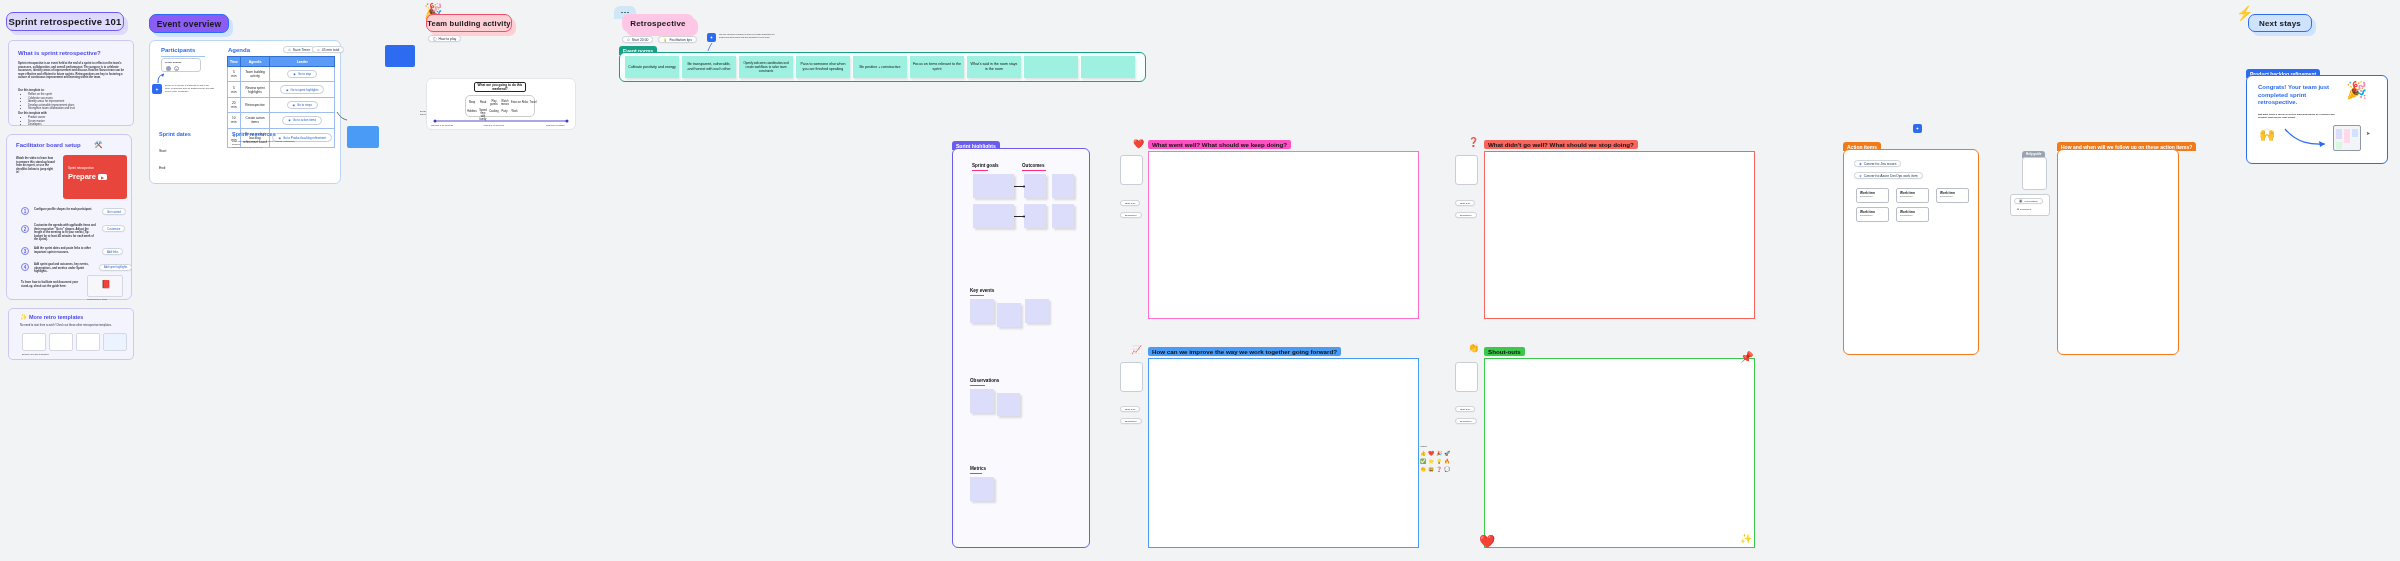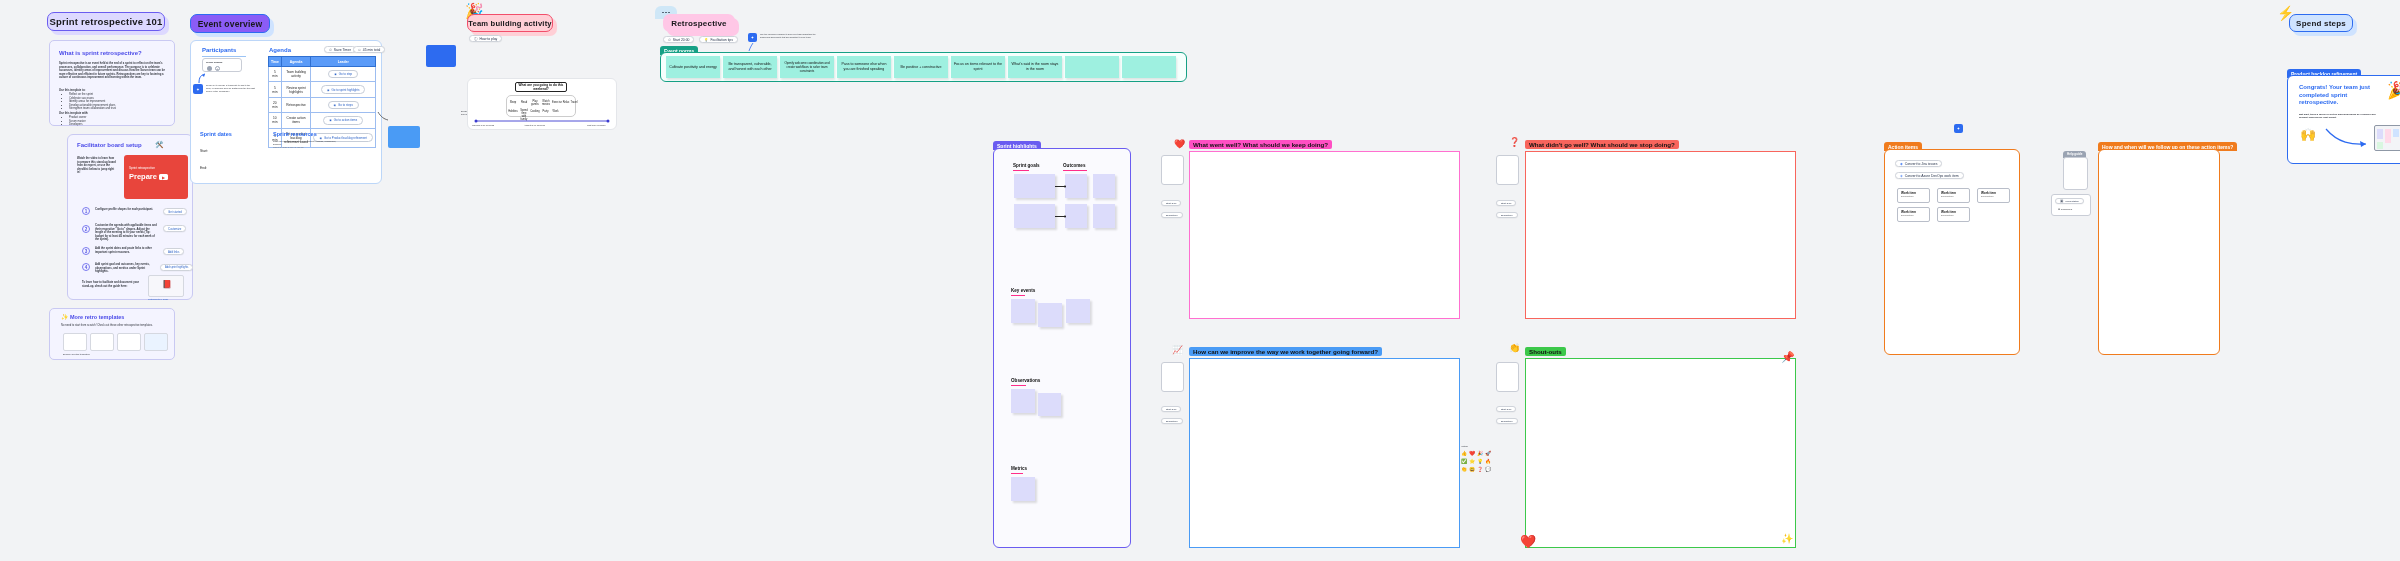--- a/index.html
+++ b/index.html
@@ -2,21 +2,21 @@
 <html><head>
 <meta charset="utf-8">
 <style>
   * { box-sizing: border-box; margin: 0; padding: 0; }
   html, body {
     width: 2400px; height: 561px;
     background: #f2f3f5;
     font-family: "Liberation Sans", sans-serif;
     overflow: hidden;
   }
-  .canvas { position: relative; width: 2020px; height: 561px; margin-left: 41px; }
+  .canvas { position: relative; width: 2020px; height: 561px; }
 
   
   .section-pill {
     position: absolute;
     border-radius: 7px;
     font-weight: bold;
     display: flex; align-items: center; justify-content: center;
     letter-spacing: .2px;
     color: #18181b;
     white-space: nowrap;
@@ -162,42 +162,42 @@
   <div class="dots-bubble" style="left:614px;top:6px;width:22px;height:13px;">
     <i></i>
       <i></i>
       <i></i>
   </div>
   <div class="pill-shadow" style="left:626px;top:18px;width:72px;height:18px;background:#ffc7e6;"></div>
   <div class="section-pill" style="left:622px;top:14px;width:72px;height:18px;background:#ffc7e6;font-size:8px;">Retrospective</div>
 
   <div class="emoji" style="left:2236px;top:6px;font-size:14px;">⚡</div>
   <div class="pill-shadow" style="left:2252px;top:18px;width:64px;height:18px;background:#cfe3ff;"></div>
-  <div class="section-pill" style="left:2248px;top:14px;width:64px;height:18px;background:#cfe3ff;border:1.1px solid #2d6bf0;font-size:8px;">Spend steps</div>
+  <div class="section-pill" style="left:2248px;top:14px;width:64px;height:18px;background:#cfe3ff;border:1.1px solid #2d6bf0;font-size:8px;">Next stays</div>
 
   <div class="doc-card" style="left:8px;top:40px;width:126px;height:86px;">
     <div class="doc-title" style="position:absolute;left:9px;top:9px;">What is sprint retrospective?</div>
     <div class="micro" style="position:absolute;left:9px;top:21px;width:108px;font-weight:bold;">Sprint retrospective is an event held at the end of a sprint to reflect on the team's processes, collaboration, and overall performance. The purpose is to celebrate successes, identify areas of improvement and discuss how the Scrum team can be more effective and efficient in future sprints. Retrospectives are key to fostering a culture of continuous improvement and learning within the team.</div>
     <div class="micro" style="position:absolute;left:9px;top:48px;font-weight:bold;">Use this template to:</div>
     <ul style="position:absolute;left:14px;top:52px;width:104px;list-style:disc;padding-left:5px;">
       <li class="micro">Reflect on the sprint</li>
       <li class="micro">Celebrate successes</li>
       <li class="micro">Identify areas for improvement</li>
       <li class="micro">Develop actionable improvement plans</li>
       <li class="micro">Strengthen team collaboration and trust</li>
     </ul>
     <div class="micro" style="position:absolute;left:9px;top:71px;font-weight:bold;">Use this template with:</div>
     <ul style="position:absolute;left:14px;top:75px;width:104px;list-style:disc;padding-left:5px;">
       <li class="micro">Product owner</li>
       <li class="micro">Scrum master</li>
       <li class="micro">Developers</li>
     </ul>
   </div>
 
-  <div class="doc-card" style="left:26px;top:134px;width:126px;height:166px;border-radius:6px;">
+  <div class="doc-card" style="left:6px;top:134px;width:126px;height:166px;border-radius:6px;">
     <div class="doc-title" style="position:absolute;left:9px;top:7px;">Facilitator board setup</div>
     <span class="emoji" style="left:87px;top:6px;font-size:7px;">🛠️</span>
 
     <div class="micro" style="position:absolute;left:9px;top:22px;width:40px;font-weight:bold;">Watch the video to learn how to prepare this stand-up board from an expert, or use the checklist below to jump right in!</div>
 
     <div class="vid-thumb" style="left:56px;top:20px;width:64px;height:44px;">
       <div class="micro" style="position:absolute;left:5px;top:12px;color:#fff;font-size:3px;">Sprint retrospective</div>
       <div style="position:absolute;left:5px;top:17px;color:#fff;font-size:7.5px;font-weight:bold;">Prepare</div>
       <div class="play-btn" style="left:35px;top:19px;width:9px;height:6px;">▶</div>
     </div>

